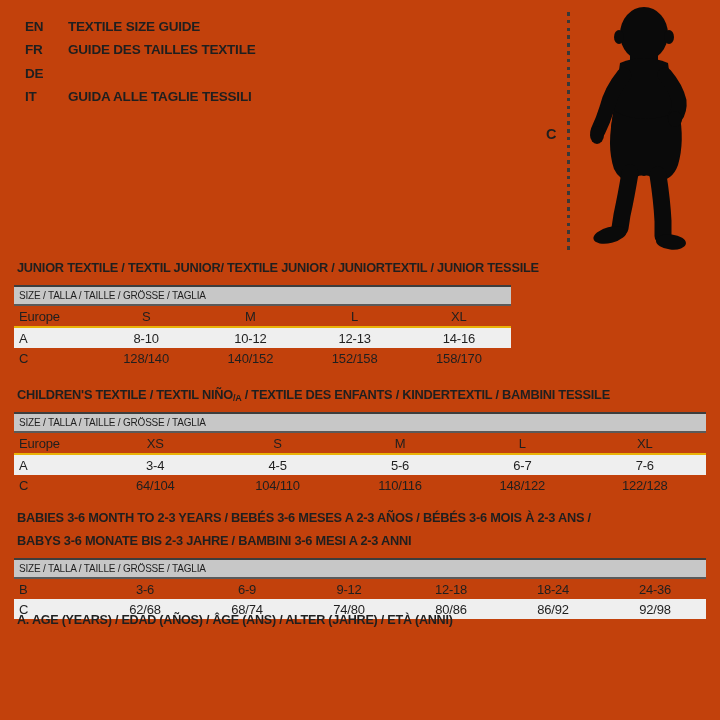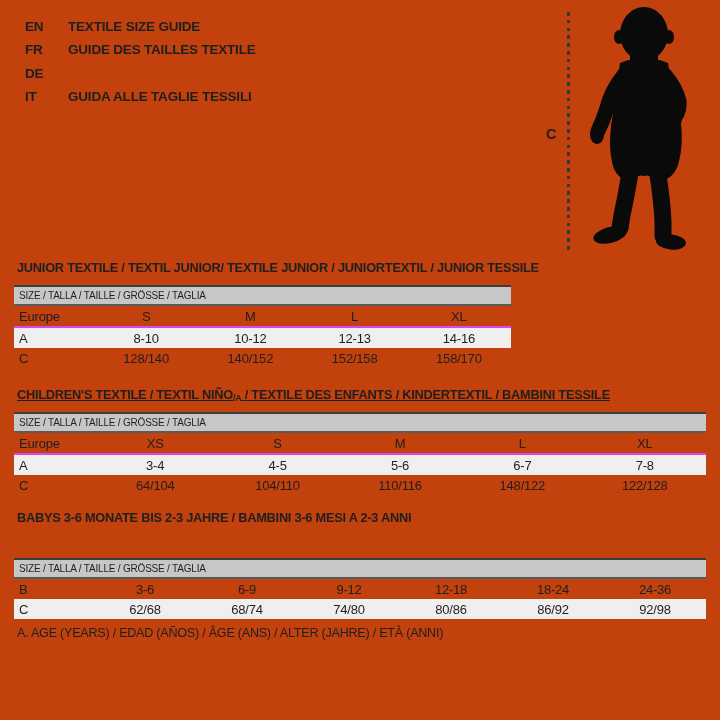--- a/index.html
+++ b/index.html
@@ -14,40 +14,40 @@
   
   .measure-line{
     position:absolute;left:567px;top:12px;width:3px;height:239px;
     background:repeating-linear-gradient(to bottom,#383838 0 3.5px,transparent 3.5px 7.8px);
   }
   .height-marker{position:absolute;left:546px;top:126px;font-weight:700;font-size:14.5px;}
   .silhouette{position:absolute;left:580px;top:5px;}
   
   .section-title{position:absolute;font-weight:700;font-size:12.8px;letter-spacing:-0.25px;white-space:nowrap;}
   #junior-title{left:17px;top:260px;text-align:right;}
-  #children-title{left:17px;top:387px;text-decoration:underline;}
+  #children-title{left:17px;top:387px;}
   #babies-title{left:17px;top:507px;line-height:22.5px;}
   .sub-suffix{font-size:9px;vertical-align:-2px;}
   
   .size-table{position:absolute;left:14px;}
   #junior-table{top:285px;width:497px;}
   #children-table{top:412px;width:692px;}
   #babies-table{top:558px;width:692px;}
   .size-head{
     background:#c7c7c7;border-top:2px solid #3d3d3d;border-bottom:2px solid #5a5a5a;
     height:17px;line-height:17px;padding-left:5px;font-size:10px;letter-spacing:-0.2px;
   }
   .size-table table{width:100%;border-collapse:collapse;table-layout:fixed;font-size:13px;}
   .size-table td{height:20px;padding:0;text-align:center;letter-spacing:-0.2px;white-space:nowrap;}
   .size-table td.rowlabel{text-align:left;padding-left:5px;}
   .size-table col.c0{width:80px;}
-  tr.label-row td{border-bottom:2px solid #d946ef;}
+  tr.label-row td{border-bottom:2px solid #eab308;}
   tr.shade td{background:#efefef;}
   
-  .footnotes{position:absolute;left:17px;top:622px;line-height:23px;font-weight:400;font-size:12.6px;letter-spacing:-0.25px;white-space:nowrap;}
+  .footnotes{position:absolute;left:17px;top:609px;line-height:23px;font-weight:700;font-size:12.6px;letter-spacing:-0.25px;white-space:nowrap;}
 </style>
 </head>
 <body>
 
 <div id="stage">
 
   <div class="lang-list">
     <div class="lang-row">
       <span class="lang-code">EN</span>
       <span class="lang-label">TEXTILE SIZE GUIDE</span>
@@ -158,35 +158,36 @@
         <td>M</td>
         <td>L</td>
         <td>XL</td>
       </tr>
       <tr class="shade">
         <td class="rowlabel">A</td>
         <td>3-4</td>
         <td>4-5</td>
         <td>5-6</td>
         <td>6-7</td>
-        <td>7-8</td>
+        <td>7-6</td>
       </tr>
       <tr>
         <td class="rowlabel">C</td>
         <td>64/104</td>
         <td>104/110</td>
         <td>110/116</td>
         <td>148/122</td>
         <td>122/128</td>
       </tr>
       </tbody>
     </table>
   </div>
 
   <div class="section-title" id="babies-title">
+    <span style="display:block">BABIES 3-6 MONTH TO 2-3 YEARS / BEBÉS 3-6 MESES A 2-3 AÑOS / BÉBÉS 3-6 MOIS À 2-3 ANS /</span>
     <span style="display:block">BABYS 3-6 MONATE BIS 2-3 JAHRE / BAMBINI 3-6 MESI A 2-3 ANNI</span>
   </div>
   <div class="size-table" id="babies-table">
     <div class="size-head">SIZE / TALLA / TAILLE / GRÖSSE / TAGLIA</div>
     <table>
       <colgroup>
           <col class="c0">
           <col>
           <col>
           <col>

